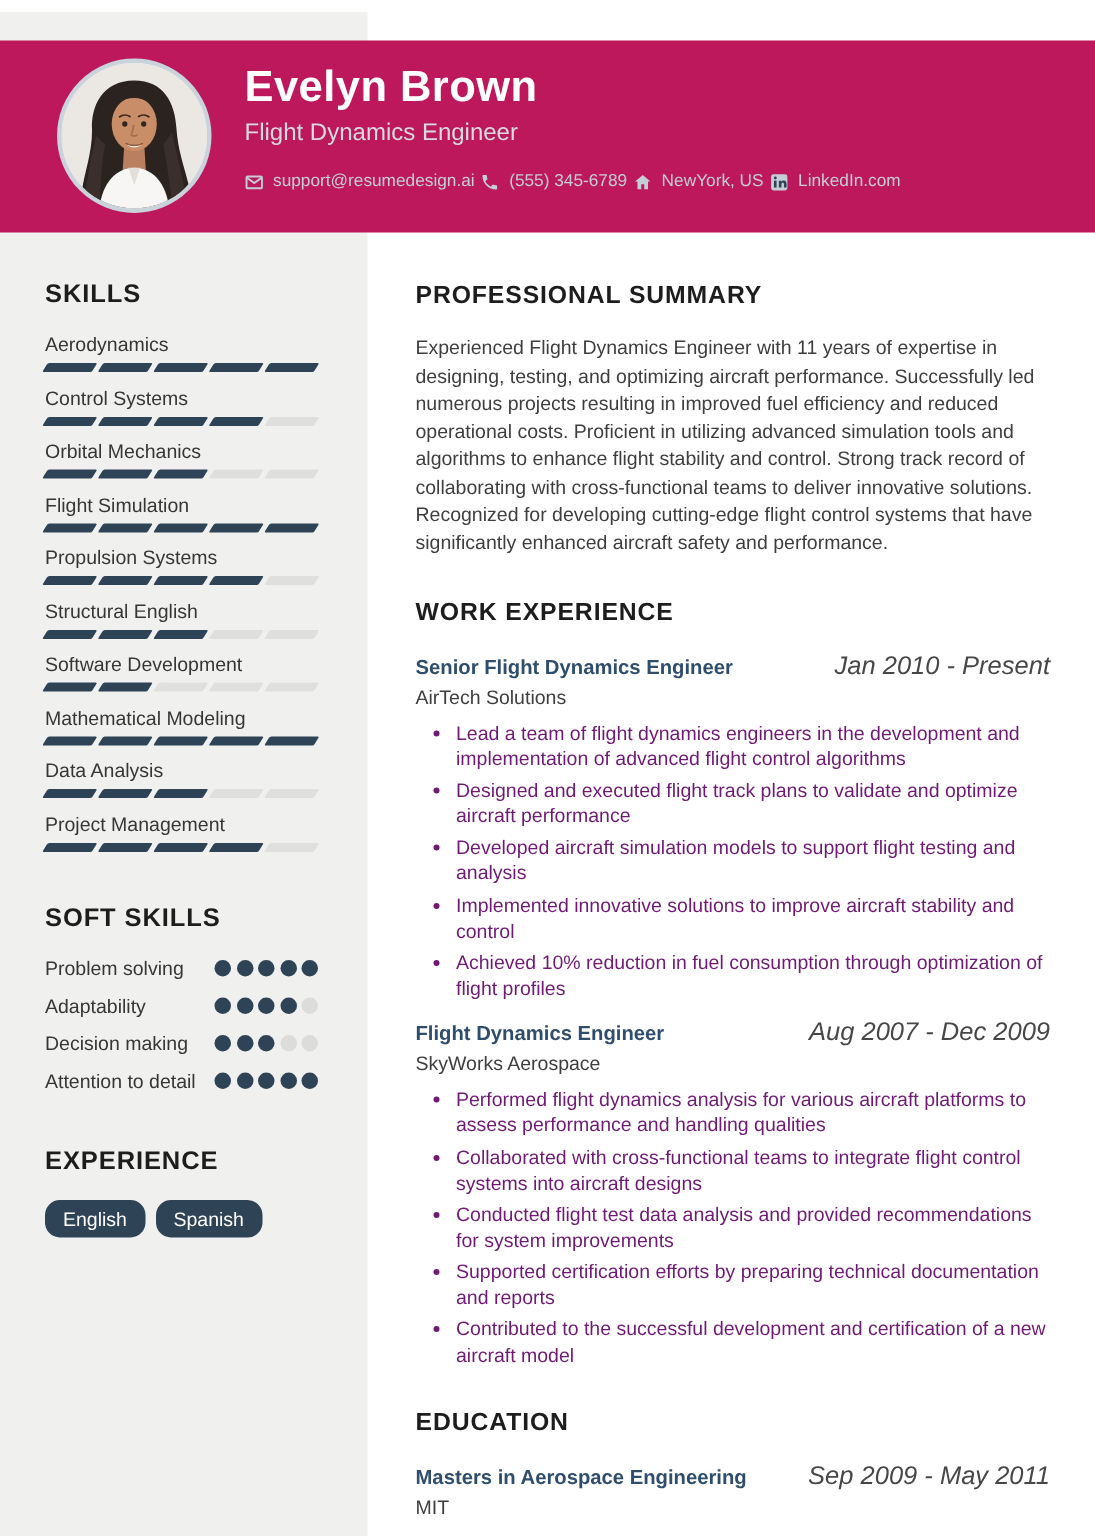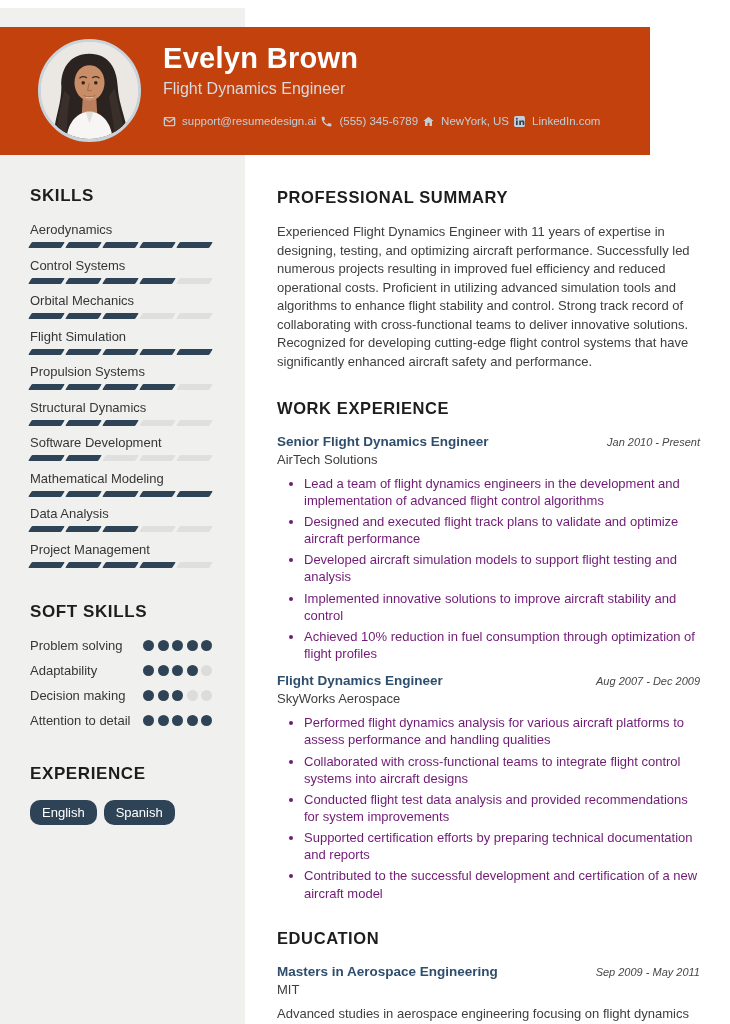--- a/index.html
+++ b/index.html
@@ -4,21 +4,21 @@
 <style>
   * { margin:0; padding:0; box-sizing:border-box; }
   html,body { width:730px; height:1024px; }
   body {
     font-family:"Liberation Sans","DejaVu Sans",sans-serif;
     background:#ffffff; position:relative; overflow:hidden;
     width:730px; height:1024px;
   }
   .sidebar-bg { position:absolute; left:0; top:8px; width:245px; height:1016px; background:#f0f0ee; }
   
-  .header { position:absolute; left:0; top:27px; width:650px; height:128px; background:#c2410c; }
+  .header { position:absolute; left:0; top:27px; width:730px; height:128px; background:#be185d; }
   .photo-wrap {
     position:absolute; left:38px; top:12px; width:103px; height:103px;
     border-radius:50%; overflow:hidden; border:3px solid #c9d3db; background:#eceae7;
   }
   .photo-wrap svg { display:block; width:100%; height:100%; }
   .header-text { position:absolute; left:163px; top:16px; }
   .name { color:#ffffff; font-size:29px; font-weight:bold; letter-spacing:.3px; line-height:1.1; }
   .role { color:#d5dbe1; font-size:16px; margin-top:5px; }
   .contacts { display:flex; gap:4px; margin-top:17px; align-items:center; }
   .contact { display:flex; align-items:center; gap:6px; color:#c5ced7; font-size:11.5px; }
@@ -41,21 +41,21 @@
   .pills { display:flex; gap:7px; }
   .pill { background:#2e4356; color:#ffffff; font-size:13px; padding:5px 12px; border-radius:10px; }
   
   .main { position:absolute; left:277px; top:188px; width:423px; }
   .main-heading { font-size:16.5px; font-weight:bold; color:#1d1d1d; letter-spacing:.6px; margin-bottom:16px; }
   .summary { font-size:13px; color:#3e3e3e; line-height:1.43; }
   .section { margin-bottom:27px; }
   .entry { margin-bottom:11px; }
   .entry-head { display:flex; justify-content:space-between; align-items:baseline; }
   .entry-title { font-size:13.5px; font-weight:bold; color:#2f4e6d; }
-  .entry-date { font-size:11px; font-style:italic; color:#474747; white-space:nowrap; }
+  .entry-date { font-size:17px; font-style:italic; color:#474747; white-space:nowrap; }
   .entry-sub { font-size:13px; color:#3e3e3e; margin-top:3px; }
   ul.bullets { margin:8px 0 0 0; padding-left:27px; }
   ul.bullets li { font-size:13px; color:#701a75; line-height:1.32; margin-bottom:4px; }
   .edu-desc { font-size:13px; color:#3e3e3e; line-height:1.4; margin-top:8px; }
 </style>
 </head>
 <body>
 
 <div class="sidebar-bg"></div>
 
@@ -169,21 +169,21 @@
     <div class="skill-name">Propulsion Systems</div>
     <div class="skill-bar">
       <span class="seg fill"></span>
           <span class="seg fill"></span>
           <span class="seg fill"></span>
           <span class="seg fill"></span>
           <span class="seg"></span>
     </div>
   </div>
   <div class="skill">
-    <div class="skill-name">Structural Dynamics</div>
+    <div class="skill-name">Structural English</div>
     <div class="skill-bar">
       <span class="seg fill"></span>
           <span class="seg fill"></span>
           <span class="seg fill"></span>
           <span class="seg"></span>
           <span class="seg"></span>
     </div>
   </div>
   <div class="skill">
     <div class="skill-name">Software Development</div>

